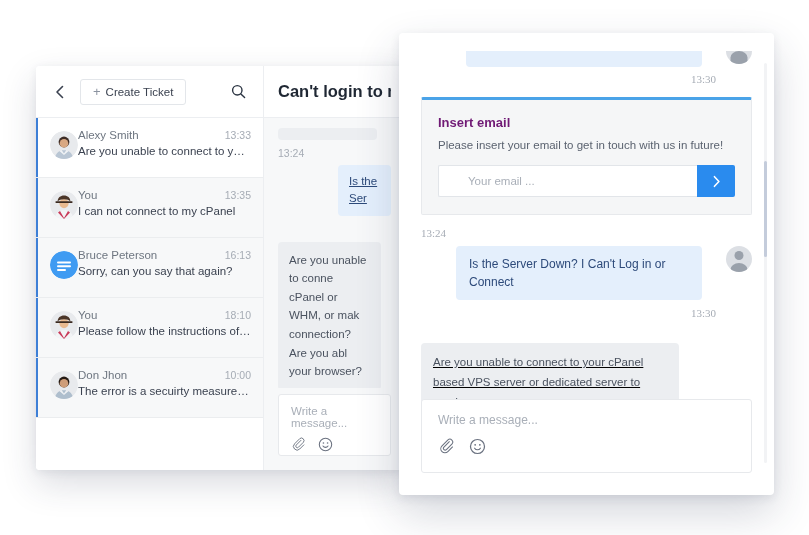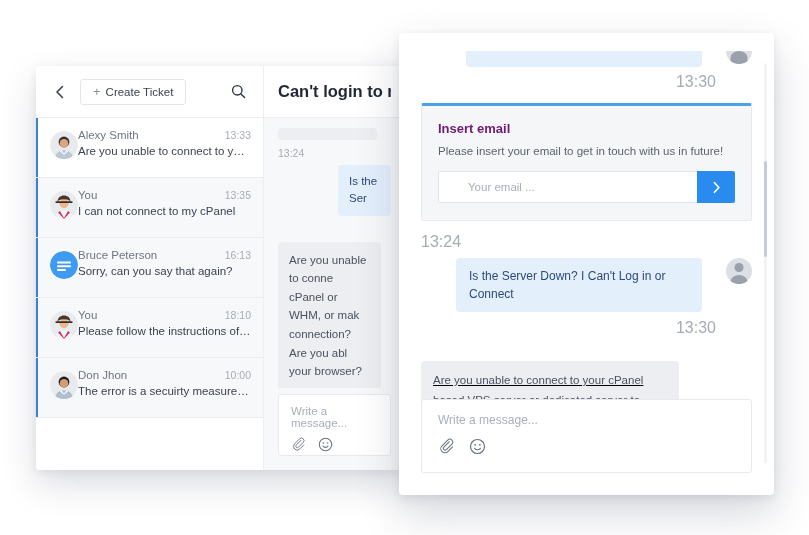--- a/index.html
+++ b/index.html
@@ -65,21 +65,21 @@
   }
   .mid-title {
     font-size: 16.5px; color: #1f2733; font-weight: bold;
     white-space: nowrap; overflow: hidden;
   }
   .mid-body { flex: 1; padding: 8px 14px 0 14px; overflow: hidden; position: relative; }
   .stub-bubble { height: 12px; background: #eceef1; border-radius: 4px; margin: 2px 14px 0 0; }
   .ts { font-size: 10.5px; color: #a6acb5; margin: 7px 0 6px; }
   .bubble-out {
     background: #e4effc; color: #2d4a7a; font-size: 11.5px; line-height: 1.5;
-    border-radius: 4px; padding: 8px 11px; margin-left: 60px;
+    border-radius: 4px; padding: 8px 11px; margin-left: 60px; text-decoration: underline;
   }
   .bubble-in {
     background: #eceef1; color: #4a525f; font-size: 11.5px; line-height: 1.62;
     border-radius: 4px; padding: 9px 11px; margin-right: 10px;
   }
   .mid-composer {
     margin: 6px 14px 14px 14px; background: #fff; border: 1px solid #e7e9ec; border-radius: 3px;
     padding: 10px 12px 8px; height: 62px;
   }
   .composer-ph { font-size: 11.5px; color: #a9afb8; }
@@ -99,21 +99,21 @@
 
   .row-out { display: flex; align-items: flex-start; gap: 24px; justify-content: flex-end; }
   .clip-bubble { flex: 1; max-width: 236px; height: 16px; background: #e4effc; border-radius: 0 0 4px 4px; }
   .av-grey { width: 26px; height: 26px; flex: 0 0 26px; border-radius: 50%; background: #dcdfe4; overflow: hidden; position: relative; }
   .av-grey::before { content: ""; position: absolute; left: 50%; top: 5px; transform: translateX(-50%); width: 9px; height: 9px; border-radius: 50%; background: #9aa1ab; }
   .av-grey::after { content: ""; position: absolute; left: 50%; bottom: -4px; transform: translateX(-50%); width: 17px; height: 13px; border-radius: 50% 50% 0 0; background: #9aa1ab; }
   .av-grey.clipped { height: 13px; border-radius: 0 0 13px 13px; }
   .av-grey.clipped::before { display: none; }
   .av-grey.clipped::after { bottom: auto; top: 0; }
 
-  .fc-ts { font-size: 16px; color: #a6acb5; }
+  .fc-ts { font-size: 11px; color: #a6acb5; font-family: Liberation Serif, serif; }
   .fc-ts.right { text-align: right; padding-right: 36px; }
 
   .email-card {
     margin-top: 12px; background: #f5f6f7; border: 1px solid #e7e9ec;
     border-top: 3px solid #4aa3e8; border-radius: 2px;
     padding: 15px 16px 17px;
   }
   .email-title { font-size: 13px; color: #701a75; font-weight: bold; }
   .email-desc { margin-top: 9px; font-size: 11.5px; color: #5b6370; }
   .email-input-row { margin-top: 14px; display: flex; height: 32px; }

